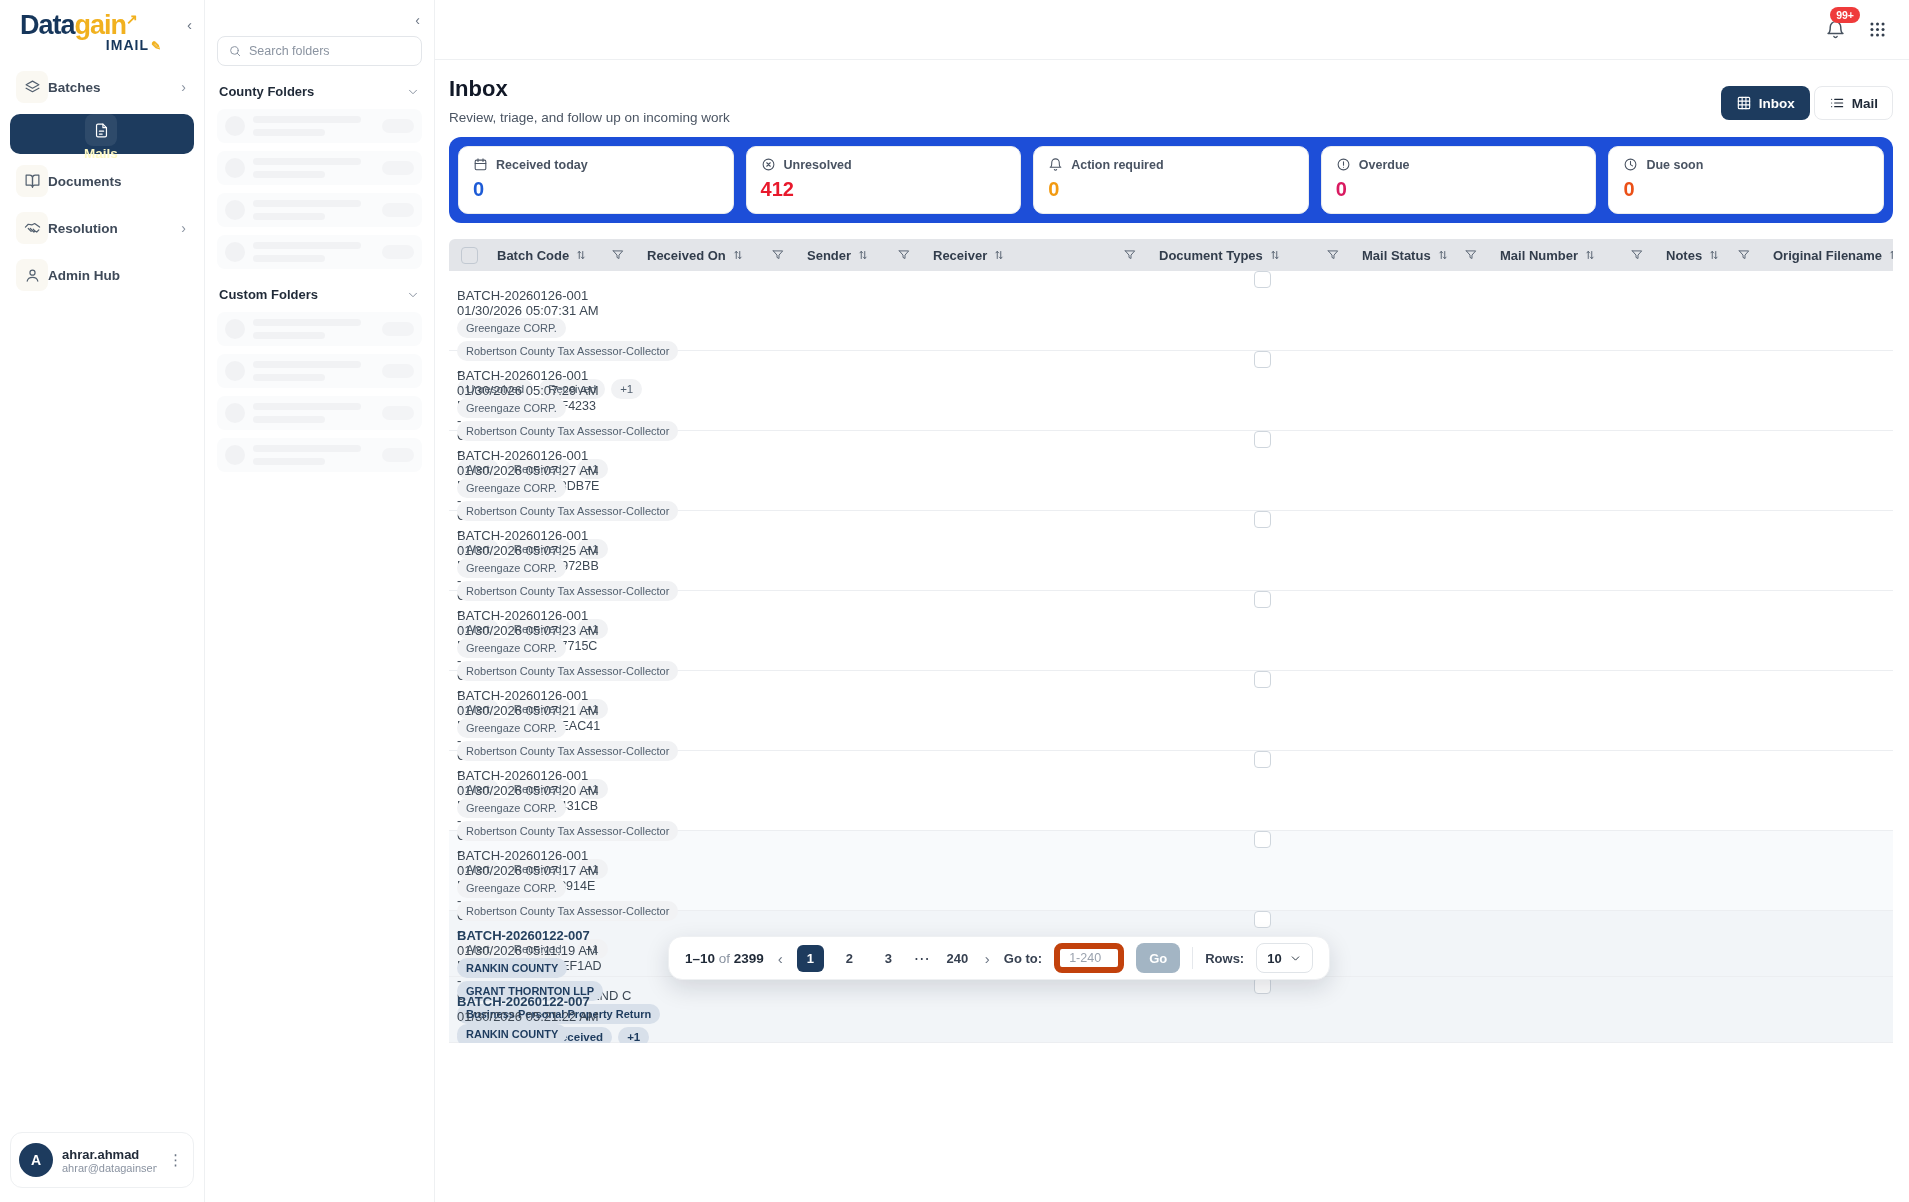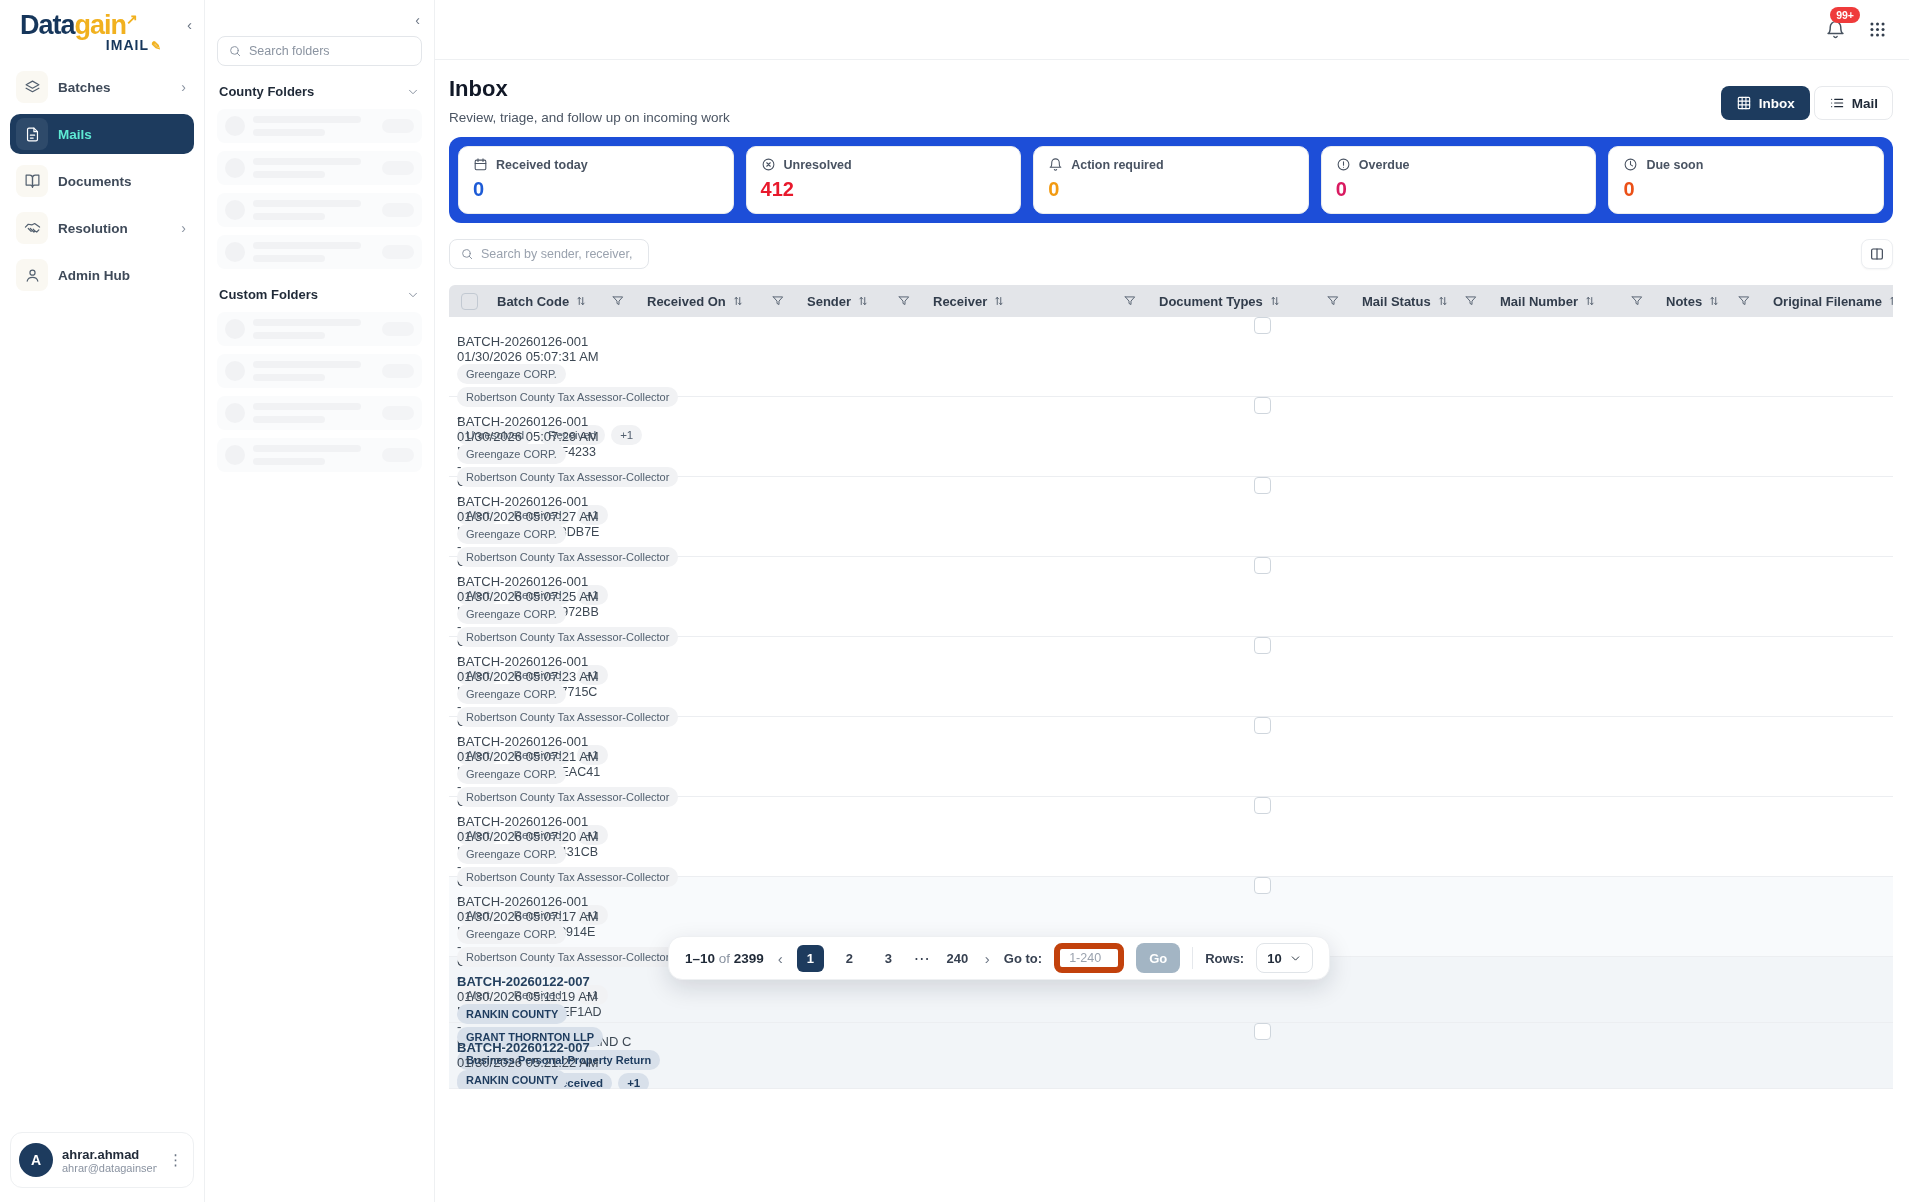--- a/index.html
+++ b/index.html
@@ -9,25 +9,25 @@
   
   .sidebar { width:205px; height:100%; background:#fff; border-right:1px solid #eef0f2; position:relative; display:flex; flex-direction:column; flex-shrink:0; }
   .logo { padding:12px 14px 6px 20px; position:relative; }
   .logo-line { font-size:27px; font-weight:800; letter-spacing:-1px; line-height:1; }
   .lg-d { color:#16365b; } .lg-g { color:#f1b11f; }
   .lg-arrow { color:#f1b11f; font-size:14px; font-weight:800; vertical-align:top; }
   .logo-sub { text-align:right; padding-right:28px; font-size:14px; font-weight:800; color:#16365b; letter-spacing:1px; margin-top:-2px; }
   .lg-pen { color:#f1b11f; font-size:12px; margin-left:2px; }
   .collapse-btn { position:absolute; right:12px; top:16px; border:none; background:none; color:#6b7584; font-size:15px; cursor:pointer; }
   nav.navlist { padding:8px 10px 0 10px; }
-  .nav-item { display:flex; align-items:center; gap:10px; height:40px; padding:0 8px 0 6px; border-radius:10px; margin-bottom:7px; cursor:pointer; color:#3f4a59; }
+  .nav-item { display:flex; align-items:center; height:40px; padding:0 8px 0 6px; border-radius:10px; margin-bottom:7px; cursor:pointer; color:#3f4a59; }
   .nav-item .ibox { width:32px; height:32px; border-radius:8px; background:#faf8f2; display:flex; align-items:center; justify-content:center; color:#53606f; flex-shrink:0; }
   .nav-item .nlabel { font-size:13.5px; font-weight:600; flex:1; }
   .nav-item .nchev { color:#8a93a1; font-size:14px; }
-  .nav-item.active { background:#1d3b5e; color:#5eead4; }
+  .nav-item.active { background:#1d3b5e; color:#fef9c3;flex-direction:column; }
   .nav-item.active .ibox { background:rgba(255,255,255,.08); color:#fff; }
   .side-bottom { margin-top:auto; padding:8px 10px 14px 10px; }
   .user-card { display:flex; align-items:center; gap:9px; border:1px solid #eef0f2; border-radius:12px; padding:10px 8px; margin-top:6px; }
   .avatar { width:34px; height:34px; border-radius:50%; background:#1d3b5e; color:#fff; font-weight:700; font-size:14px; display:flex; align-items:center; justify-content:center; flex-shrink:0; }
   .user-meta { flex:1; min-width:0; }
   .user-name { font-size:13px; font-weight:700; color:#1f2937; }
   .user-email { font-size:11px; color:#8a93a1; white-space:nowrap; overflow:hidden; }
   .kebab { color:#6b7584; font-size:15px; cursor:pointer; padding:0 2px; }
 
   
@@ -388,37 +388,20 @@
               <svg class="" width="15" height="15" viewBox="0 0 24 24" fill="none" stroke="currentColor" stroke-width="1.7" stroke-linecap="round" stroke-linejoin="round">
                 <circle cx="12" cy="12" r="8.6"></circle>
                 <path d="M12 7v5.2l3.2 2"></path>
               </svg>
               <span>Due soon</span>
             </div>
     <div class="stat-value" style="color:#eb5017">0</div>
   </div>
         </div>
 
-      <div class="toolbar">
-        <div class="tb-search">
-          <span id="tb-search-icon">
-              <svg class="" width="14" height="14" viewBox="0 0 24 24" fill="none" stroke="currentColor" stroke-width="1.7" stroke-linecap="round" stroke-linejoin="round">
-                <circle cx="11" cy="11" r="6.5"></circle>
-                <path d="M20 20l-4.3-4.3"></path>
-              </svg>
-            </span>
-          <input type="text" placeholder="Search by sender, receiver," style="">
-        </div>
-        <button class="cols-btn" id="cols-btn">
-            <svg class="" width="16" height="16" viewBox="0 0 24 24" fill="none" stroke="currentColor" stroke-width="1.7" stroke-linecap="round" stroke-linejoin="round">
-              <rect x="4" y="4.5" width="16" height="15" rx="2"></rect>
-              <path d="M12 4.5v15"></path>
-            </svg>
-          </button>
-      </div>
 
       <div class="table-clip">
         <div class="tbl" id="tbl">
   <div class="tr thead">
     <div class="th cbcell">
                 <span class="cb hdr"></span>
               </div>
 
       <div class="th">
         <span>Batch Code</span>

